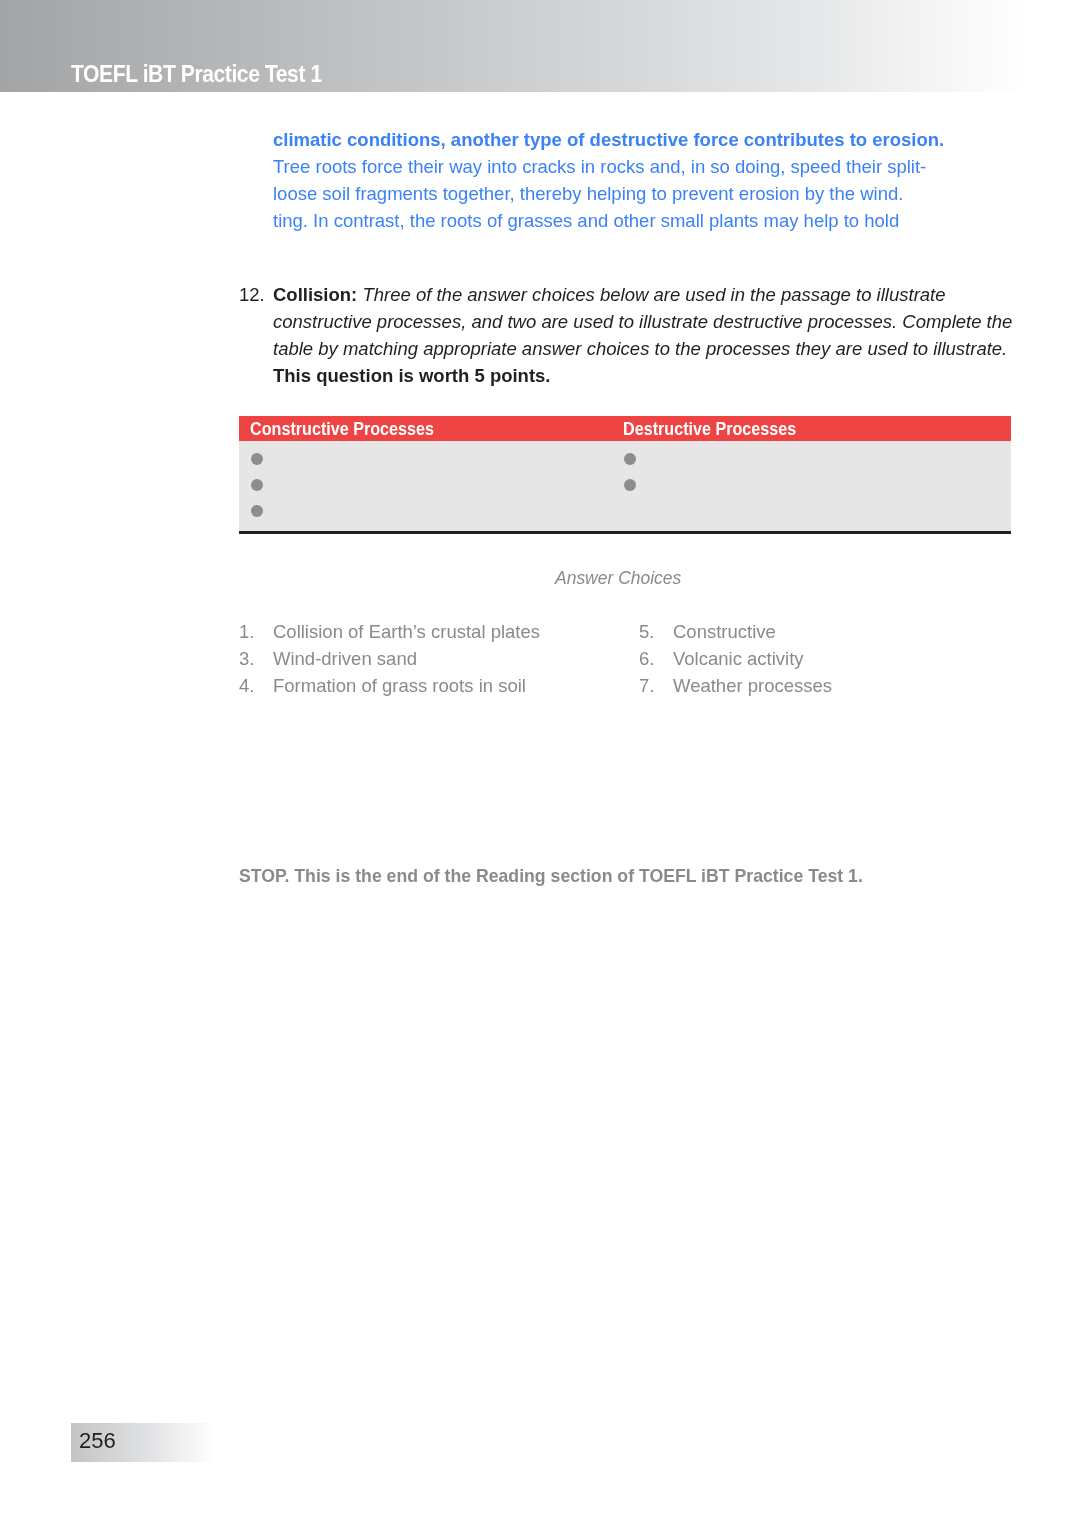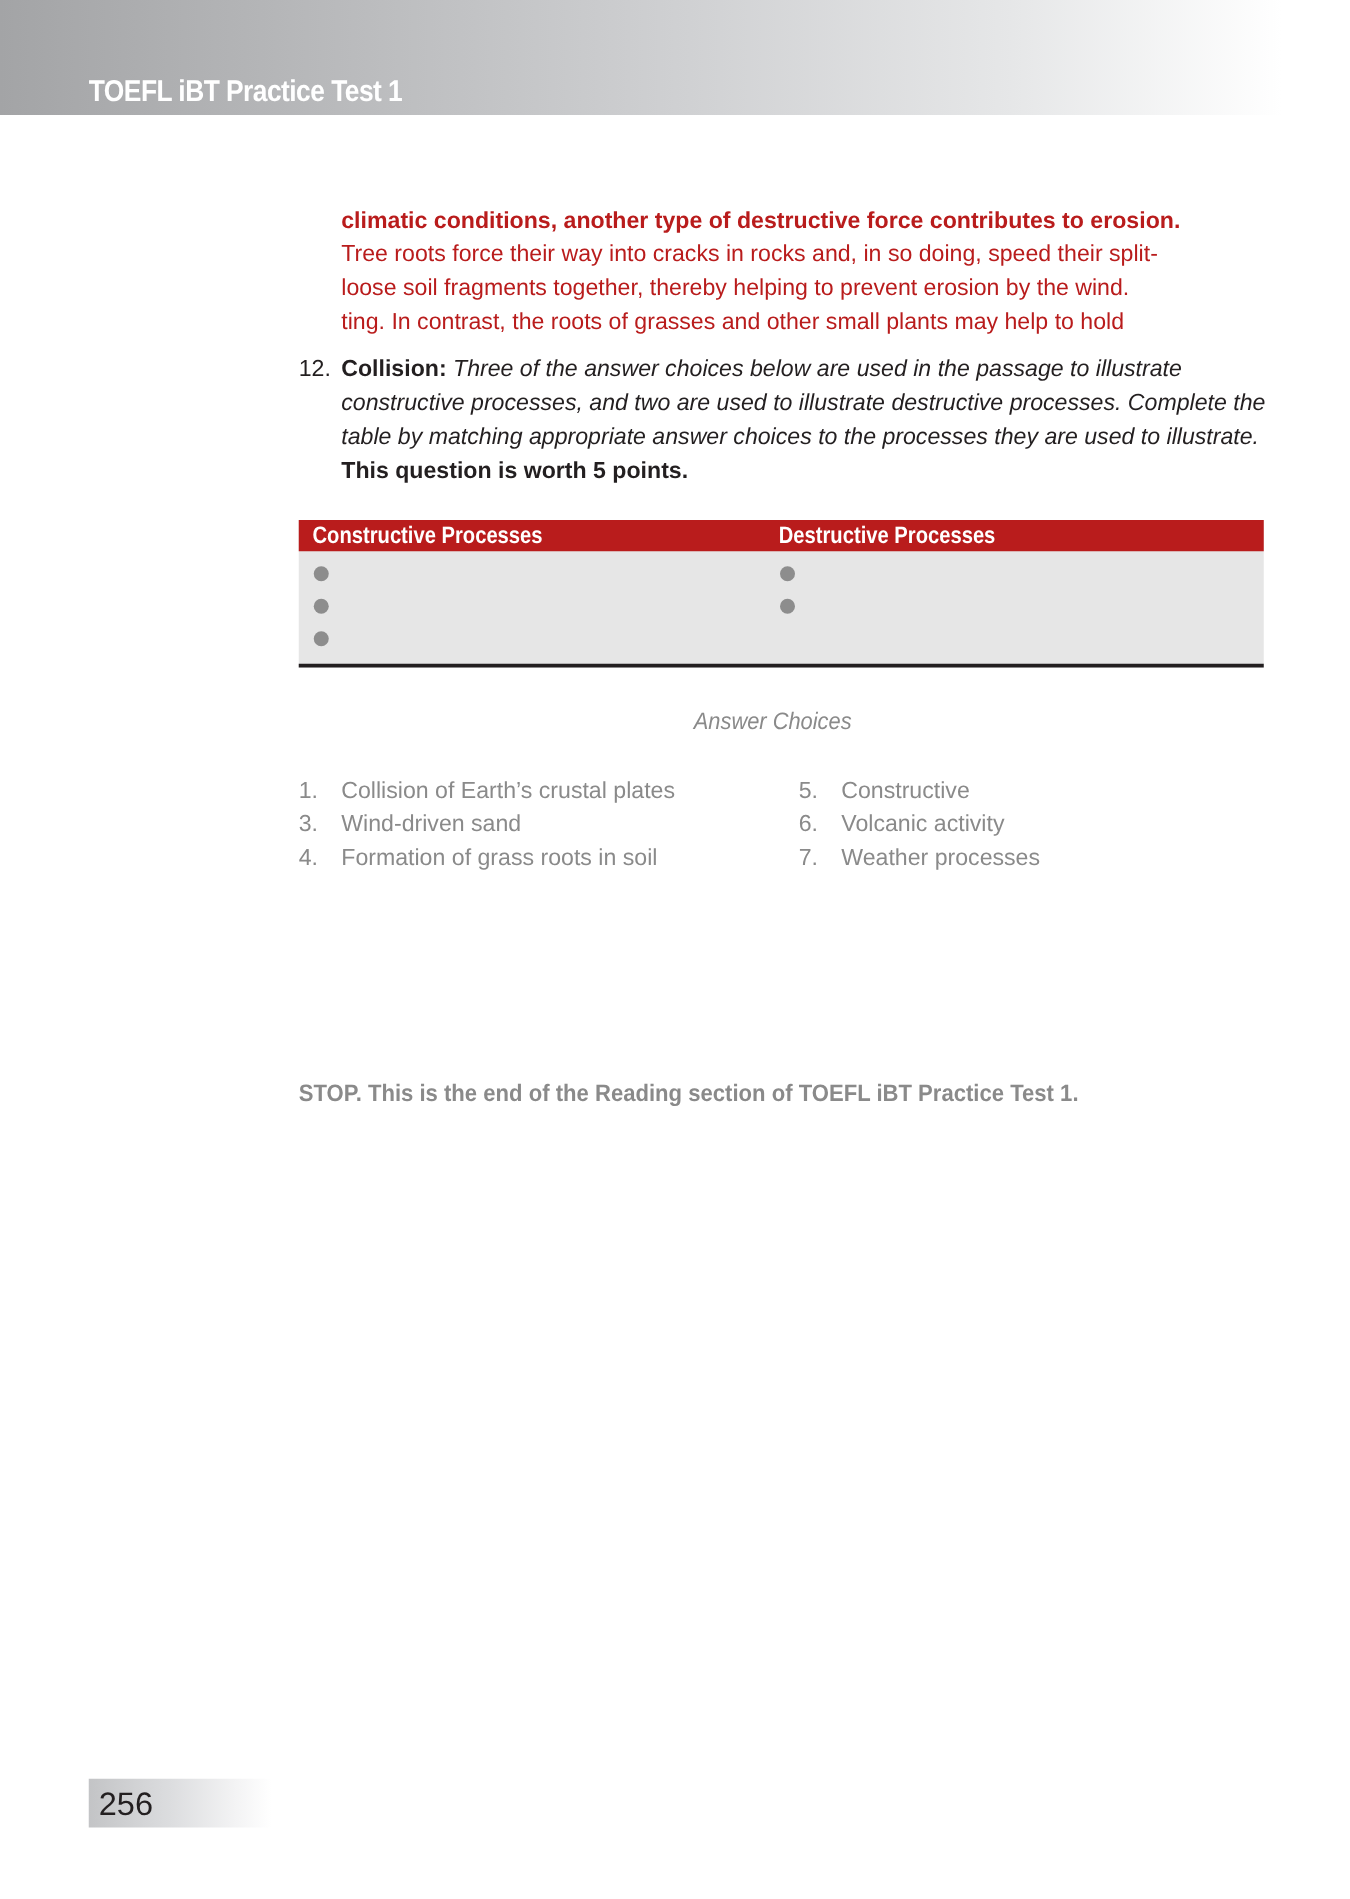--- a/index.html
+++ b/index.html
@@ -36,22 +36,21 @@
       transform-origin: left top;
       white-space: nowrap;
     }
     .passage {
       position: absolute;
       left: 273px;
       top: 126px;
       width: 740px;
       font-size: 18.5px;
       line-height: 27px;
-      color: #b91c1c;
-      margin-top: 36px;
+      color: #3b82f6;
     }
     .passage p { margin: 0; }
     .passage .bold { font-weight: bold; }
 
     .question {
       position: absolute;
       left: 239px;
       top: 281px;
       width: 780px;
       font-size: 18.5px;
@@ -73,21 +72,21 @@
       left: 239px;
       top: 416px;
       width: 772px;
       height: 118px;
       background: #e6e6e6;
       border-bottom: 3px solid #231f20;
       box-sizing: border-box;
     }
     .proc-table .thead {
       height: 25px;
-      background: #b91c1c;
+      background: #ef4444;
       position: relative;
     }
     .proc-table .th {
       position: absolute;
       top: 2px;
       color: #ffffff;
       font-weight: bold;
       font-size: 19px;
       white-space: nowrap;
       transform: scaleX(0.85);
@@ -159,21 +158,21 @@
       left: 71px;
       top: 1423px;
       width: 146px;
       height: 39px;
       background: linear-gradient(to right, #c3c4c6 0%, #dcdddf 45%, #f3f3f4 80%, #ffffff 100%);
     }
     .page-num {
       position: absolute;
       left: 79px;
       top: 1428px;
-      font-size: 26px;
+      font-size: 22px;
       color: #231f20;
     }
   </style>
 </head>
 <body>
 
 <div class="header-band"></div>
 <div class="header-title">TOEFL iBT Practice Test 1</div>
 
 <div class="passage">

